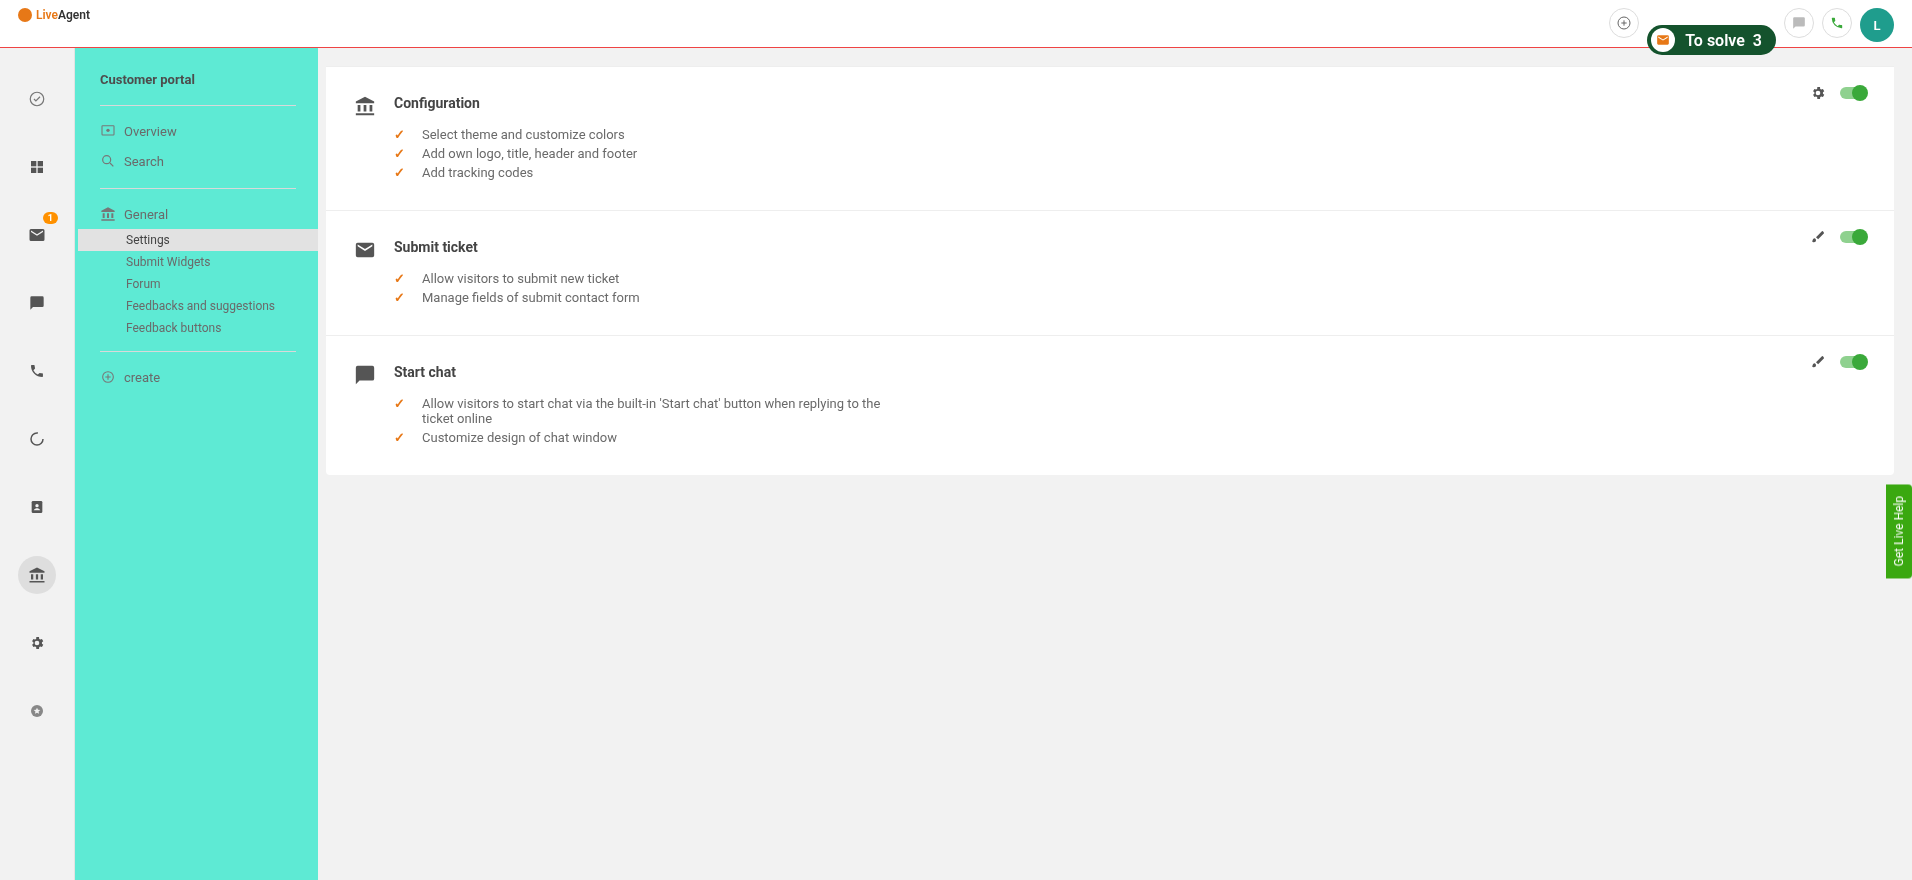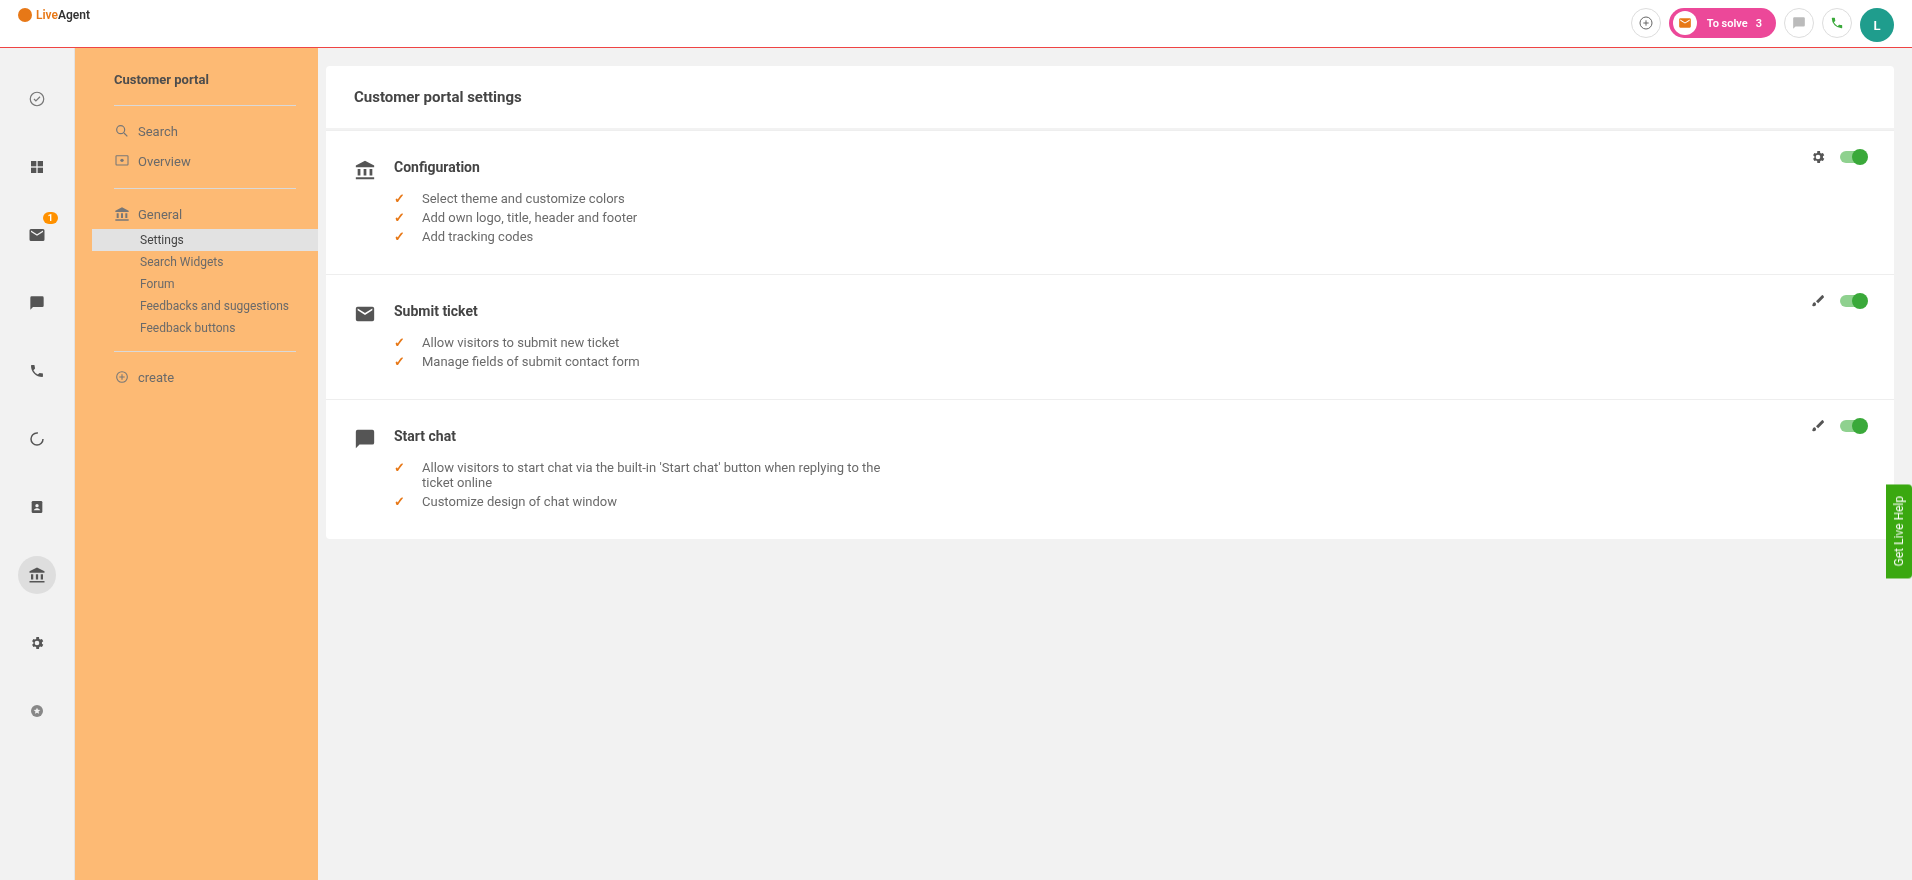--- a/index.html
+++ b/index.html
@@ -44,29 +44,30 @@
     display: inline-flex;
     align-items: center;
     justify-content: center;
     margin-left: 8px;
     color: #777;
     cursor: pointer;
   }
   .pill {
     display: inline-flex;
     align-items: center;
-    background: #ec4899;
+    background: #14532d;
     color: #fff;
     border-radius: 18px;
     padding: 3px 14px 3px 4px;
     margin-left: 8px;
     font-weight: 600;
-    font-size: 11px;
+    font-size: 16px;
     cursor: pointer;
     height:30px;
+    margin-top:17px;
   }
   .pill .pill-icon {
     width: 24px; height: 24px;
     border-radius: 50%;
     background: #fff;
     display: inline-flex;
     align-items: center;
     justify-content: center;
     margin-right: 10px;
     color: #e77817;
@@ -118,22 +119,22 @@
     background: #ff9100;
     color: #fff;
     font-size: 9px;
     font-weight: 700;
     border-radius: 8px;
     padding: 1px 5px;
   }
 
   .side-panel {
     width: 244px;
-    background: #fdba74;
-    padding: 24px 0 0 17px;
+    background: #5eead4;
+    padding: 24px 0 0 3px;
     border-left: 1px solid #e3e3e3;
   }
   .side-title {
     font-weight: 700;
     color: #4d4d4d;
     padding: 0 22px 18px;
     font-size: 13px;
   }
   .side-sep { height:1px; background:#d9d9d9; margin: 0 22px 10px; }
   .side-item {
@@ -347,65 +348,62 @@
         </svg>
     </div>
   </div>
 
   <div class="side-panel">
     <div class="side-title">Customer portal</div>
     <div class="side-sep"></div>
     <div class="side-item">
       <span class="si-icon">
         <svg width="16" height="16" viewBox="0 0 24 24">
-            <circle cx="10" cy="10" r="6" stroke="#777" stroke-width="1.8" fill="none"></circle>
-            <path d="m15 15 5 5" stroke="#777" stroke-width="1.8"></path>
+            <rect x="3" y="4" width="18" height="14" rx="1" stroke="#777" stroke-width="1.6" fill="none"></rect>
+            <circle cx="12" cy="11" r="2.5" fill="#777"></circle>
           </svg>
       </span>
-      <span>Search</span>
+      <span>Overview</span>
     </div>
     <div class="side-item">
       <span class="si-icon">
         <svg width="16" height="16" viewBox="0 0 24 24">
-            <rect x="3" y="4" width="18" height="14" rx="1" stroke="#777" stroke-width="1.6" fill="none"></rect>
-            <circle cx="12" cy="11" r="2.5" fill="#777"></circle>
+            <circle cx="10" cy="10" r="6" stroke="#777" stroke-width="1.8" fill="none"></circle>
+            <path d="m15 15 5 5" stroke="#777" stroke-width="1.8"></path>
           </svg>
       </span>
-      <span>Overview</span>
+      <span>Search</span>
     </div>
     <div class="side-sep" style="margin-top:12px"></div>
     <div class="side-item">
       <span class="si-icon">
         <svg width="16" height="16" viewBox="0 0 24 24">
             <path fill="#777" d="M12 2 2 7v2h20V7zM4 11h3v7H4zm6.5 0h3v7h-3zM17 11h3v7h-3zM2 20h20v2H2z"></path>
           </svg>
       </span>
       <span>General</span>
     </div>
     <div class="side-subitem active"><span>Settings</span></div>
-    <div class="side-subitem"><span>Search Widgets</span></div>
+    <div class="side-subitem"><span>Submit Widgets</span></div>
     <div class="side-subitem"><span>Forum</span></div>
     <div class="side-subitem"><span>Feedbacks and suggestions</span></div>
     <div class="side-subitem"><span>Feedback buttons</span></div>
     <div class="side-sep" style="margin-top:12px"></div>
     <div class="side-item">
       <span class="si-icon">
         <svg width="16" height="16" viewBox="0 0 24 24">
             <circle cx="12" cy="12" r="8" stroke="#777" stroke-width="1.6" fill="none"></circle>
             <path d="M12 8v8M8 12h8" stroke="#777" stroke-width="1.6"></path>
           </svg>
       </span>
       <span>create</span>
     </div>
   </div>
 
   <div class="main">
-    <div class="card-head">
-      <h1>Customer portal settings</h1>
-    </div>
 
     <div class="card-block">
       <div class="block-icon">
         <svg width="22" height="22" viewBox="0 0 24 24">
             <path fill="#555" d="M12 2 2 7v2h20V7zM4 11h3v7H4zm6.5 0h3v7h-3zM17 11h3v7h-3zM2 20h20v2H2z"></path>
           </svg>
       </div>
       <div class="block-body">
         <div class="block-title">Configuration</div>
         <ul class="feat-list">

